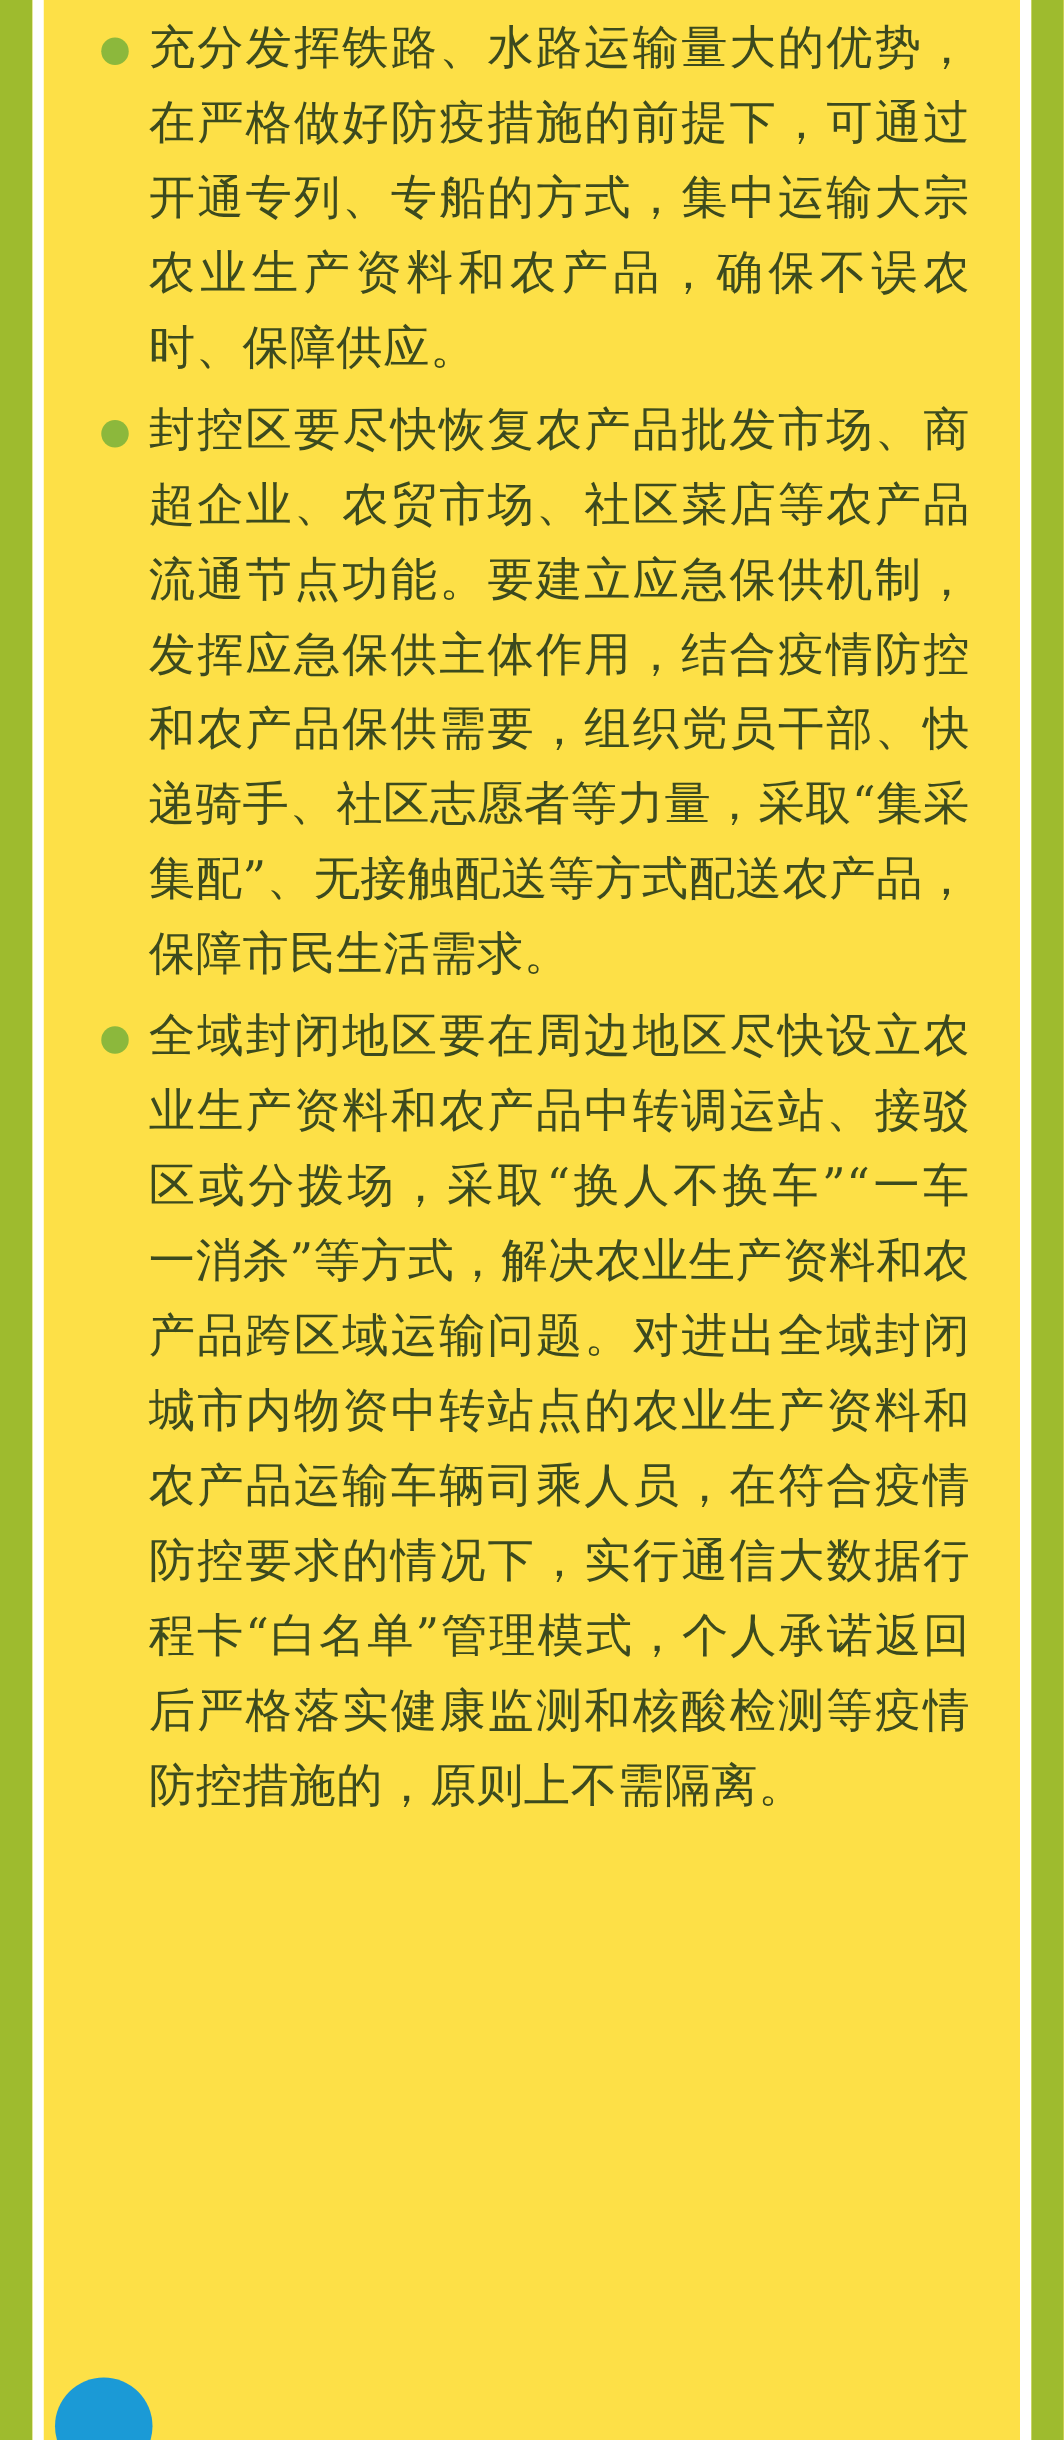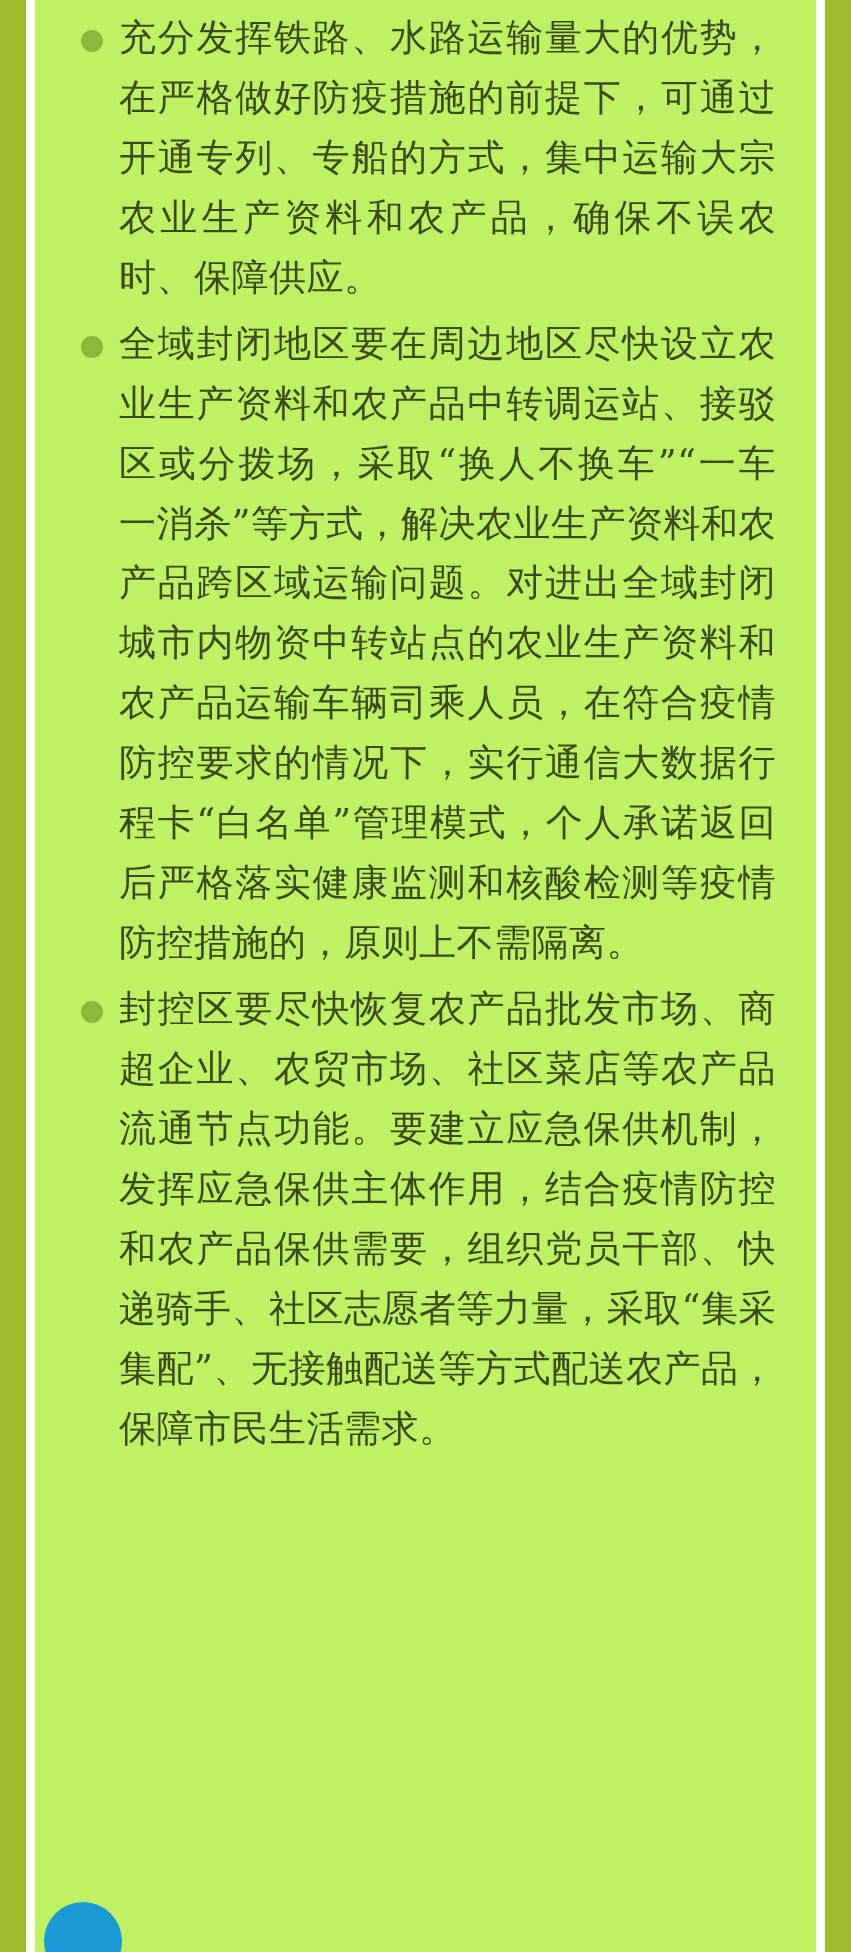--- a/index.html
+++ b/index.html
@@ -10,21 +10,21 @@
     width: 851px;
     height: 1952px;
     background: #ffffff;
     font-family: "DejaVu Serif", "Liberation Serif", serif;
     overflow: hidden;
     position: relative;
   }
   .page {
     position: absolute;
     inset: 0;
-    background: #bef264;
+    background: #fde047;
     box-sizing: border-box;
   }
   
   .frame-left {
     position: absolute;
     left: 0;
     top: 0;
     width: 26px;
     height: 100%;
     background: #9ebb2e;
@@ -115,26 +115,26 @@
   <div class="content">
     <ul class="bullet-list">
 
       <li class="bullet-item">
         <span class="bullet-dot"></span>
         <p class="para">充分发挥铁路、水路运输量大的优势，在严格做好防疫措施的前提下，可通过开通专列、专船的方式，集中运输大宗农业生产资料和农产品，确保不误农时、保障供应。</p>
       </li>
 
       <li class="bullet-item">
         <span class="bullet-dot"></span>
-        <p class="para">全域封闭地区要在周边地区尽快设立农业生产资料和农产品中转调运站、接驳区或分拨场，采取“换人不换车”“一车一消杀”等方式，解决农业生产资料和农产品跨区域运输问题。对进出全域封闭城市内物资中转站点的农业生产资料和农产品运输车辆司乘人员，在符合疫情防控要求的情况下，实行通信大数据行程卡“白名单”管理模式，个人承诺返回后严格落实健康监测和核酸检测等疫情防控措施的，原则上不需隔离。</p>
+        <p class="para">封控区要尽快恢复农产品批发市场、商超企业、农贸市场、社区菜店等农产品流通节点功能。要建立应急保供机制，发挥应急保供主体作用，结合疫情防控和农产品保供需要，组织党员干部、快递骑手、社区志愿者等力量，采取“集采集配”、无接触配送等方式配送农产品，保障市民生活需求。</p>
       </li>
 
       <li class="bullet-item">
         <span class="bullet-dot"></span>
-        <p class="para">封控区要尽快恢复农产品批发市场、商超企业、农贸市场、社区菜店等农产品流通节点功能。要建立应急保供机制，发挥应急保供主体作用，结合疫情防控和农产品保供需要，组织党员干部、快递骑手、社区志愿者等力量，采取“集采集配”、无接触配送等方式配送农产品，保障市民生活需求。</p>
+        <p class="para">全域封闭地区要在周边地区尽快设立农业生产资料和农产品中转调运站、接驳区或分拨场，采取“换人不换车”“一车一消杀”等方式，解决农业生产资料和农产品跨区域运输问题。对进出全域封闭城市内物资中转站点的农业生产资料和农产品运输车辆司乘人员，在符合疫情防控要求的情况下，实行通信大数据行程卡“白名单”管理模式，个人承诺返回后严格落实健康监测和核酸检测等疫情防控措施的，原则上不需隔离。</p>
       </li>
 
     </ul>
   </div>
 
   <div class="bottom-deco"></div>
 
 </div>
 
 </body></html>

